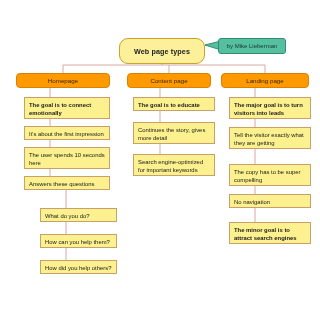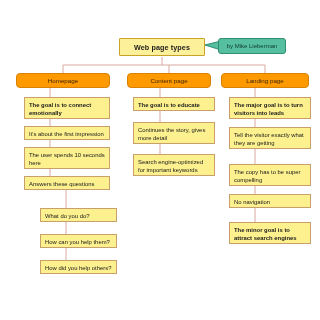--- a/index.html
+++ b/index.html
@@ -28,24 +28,24 @@
     height: 320px;
     pointer-events: none;
   }
 
   
   .root-node {
     position: absolute;
     left: 119px;
     top: 38px;
     width: 86px;
-    height: 18px;
+    height: 26px;
     background: #fdf09a;
     border: 1px solid #c9a227;
-    border-radius: 1px;
+    border-radius: 9px;
     display: flex;
     align-items: center;
     justify-content: center;
     font-size: 7.2px;
     font-weight: bold;
     color: #1d1d1d;
     letter-spacing: 0.1px;
     box-sizing: border-box;
   }
 

